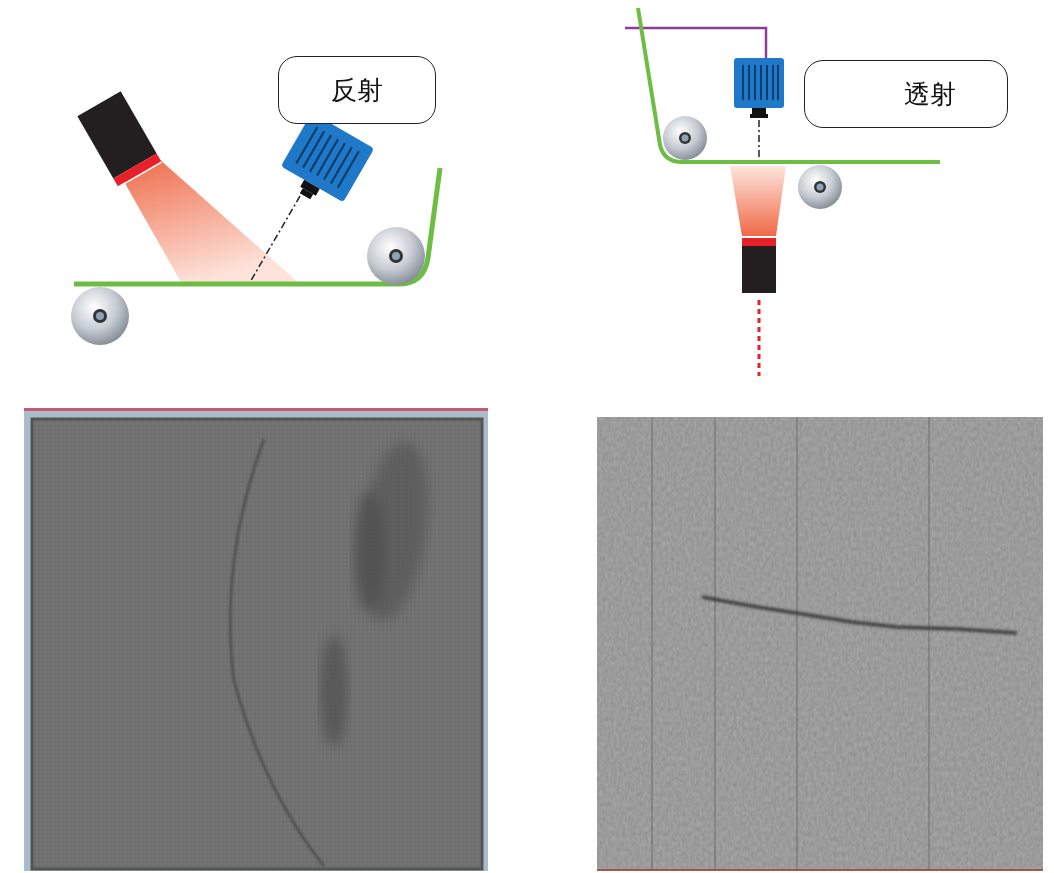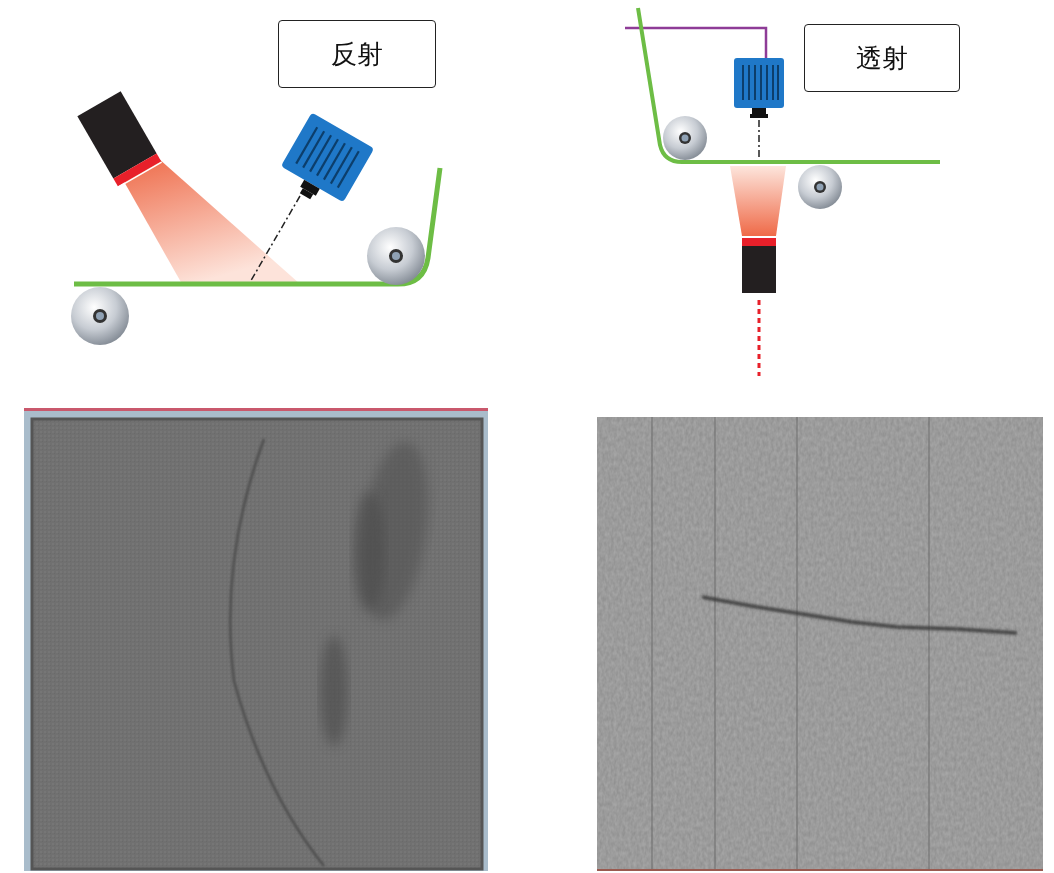--- a/index.html
+++ b/index.html
@@ -1,22 +1,22 @@
 <!DOCTYPE html>
 <html><head>
 <meta charset="utf-8">
 <style>
   html, body { margin: 0; padding: 0; background: #ffffff; }
   body { width: 1054px; height: 873px; position: relative; overflow: hidden; font-family: "DejaVu Sans", sans-serif; }
   .panel { position: absolute; }
   svg { display: block; }
   .label-box {
-    position: absolute; border: 1.5px solid #222; border-radius: 4px; background: #fff;
+    position: absolute; border: 1.5px solid #222; border-radius: 19px; background: #fff;
     display: flex; align-items: center; justify-content: center;
-    font-family: "DejaVu Sans", sans-serif; font-size: 26px; color: #111;
+    font-family: "DejaVu Sans", sans-serif; font-size: 26px; color: #111; margin-top: 36px;
   }
   .sample {
     position: absolute; overflow: hidden;
   }
 </style>
 </head>
 <body>
 
 <div class="panel" style="left:0;top:0;width:520px;height:380px;">
   <svg width="520" height="380" viewBox="0 0 520 380">
@@ -122,21 +122,21 @@
       <circle cx="85" cy="138" r="22" fill="url(#rollerGrad2)"></circle>
       <circle cx="85" cy="138" r="6" fill="#333"></circle>
       <circle cx="85" cy="138" r="3.5" fill="#8fa1b4"></circle>
     </g>
     <g>
       <circle cx="220" cy="187" r="22" fill="url(#rollerGrad2)"></circle>
       <circle cx="220" cy="187" r="6" fill="#333"></circle>
       <circle cx="220" cy="187" r="3.5" fill="#8fa1b4"></circle>
     </g>
   </svg>
-  <div class="label-box" style="left:204px;top:24px;width:154px;height:66px;">透射</div>
+  <div class="label-box" style="left:204px;top:24px;width:154px;height:66px;padding-left:48px;">透射</div>
 </div>
 
 <div class="sample" style="left:24px;top:408px;width:464px;height:460px;background:#a9bccb;border-top:3px solid #c9586c;">
   <svg width="464" height="460" viewBox="0 0 464 460" style="position:absolute;left:0;top:0;">
     <defs>
       <filter id="blur1">
           <feGaussianBlur stdDeviation="6"></feGaussianBlur>
         </filter>
       <filter id="blur2">
           <feGaussianBlur stdDeviation="1.2"></feGaussianBlur>

